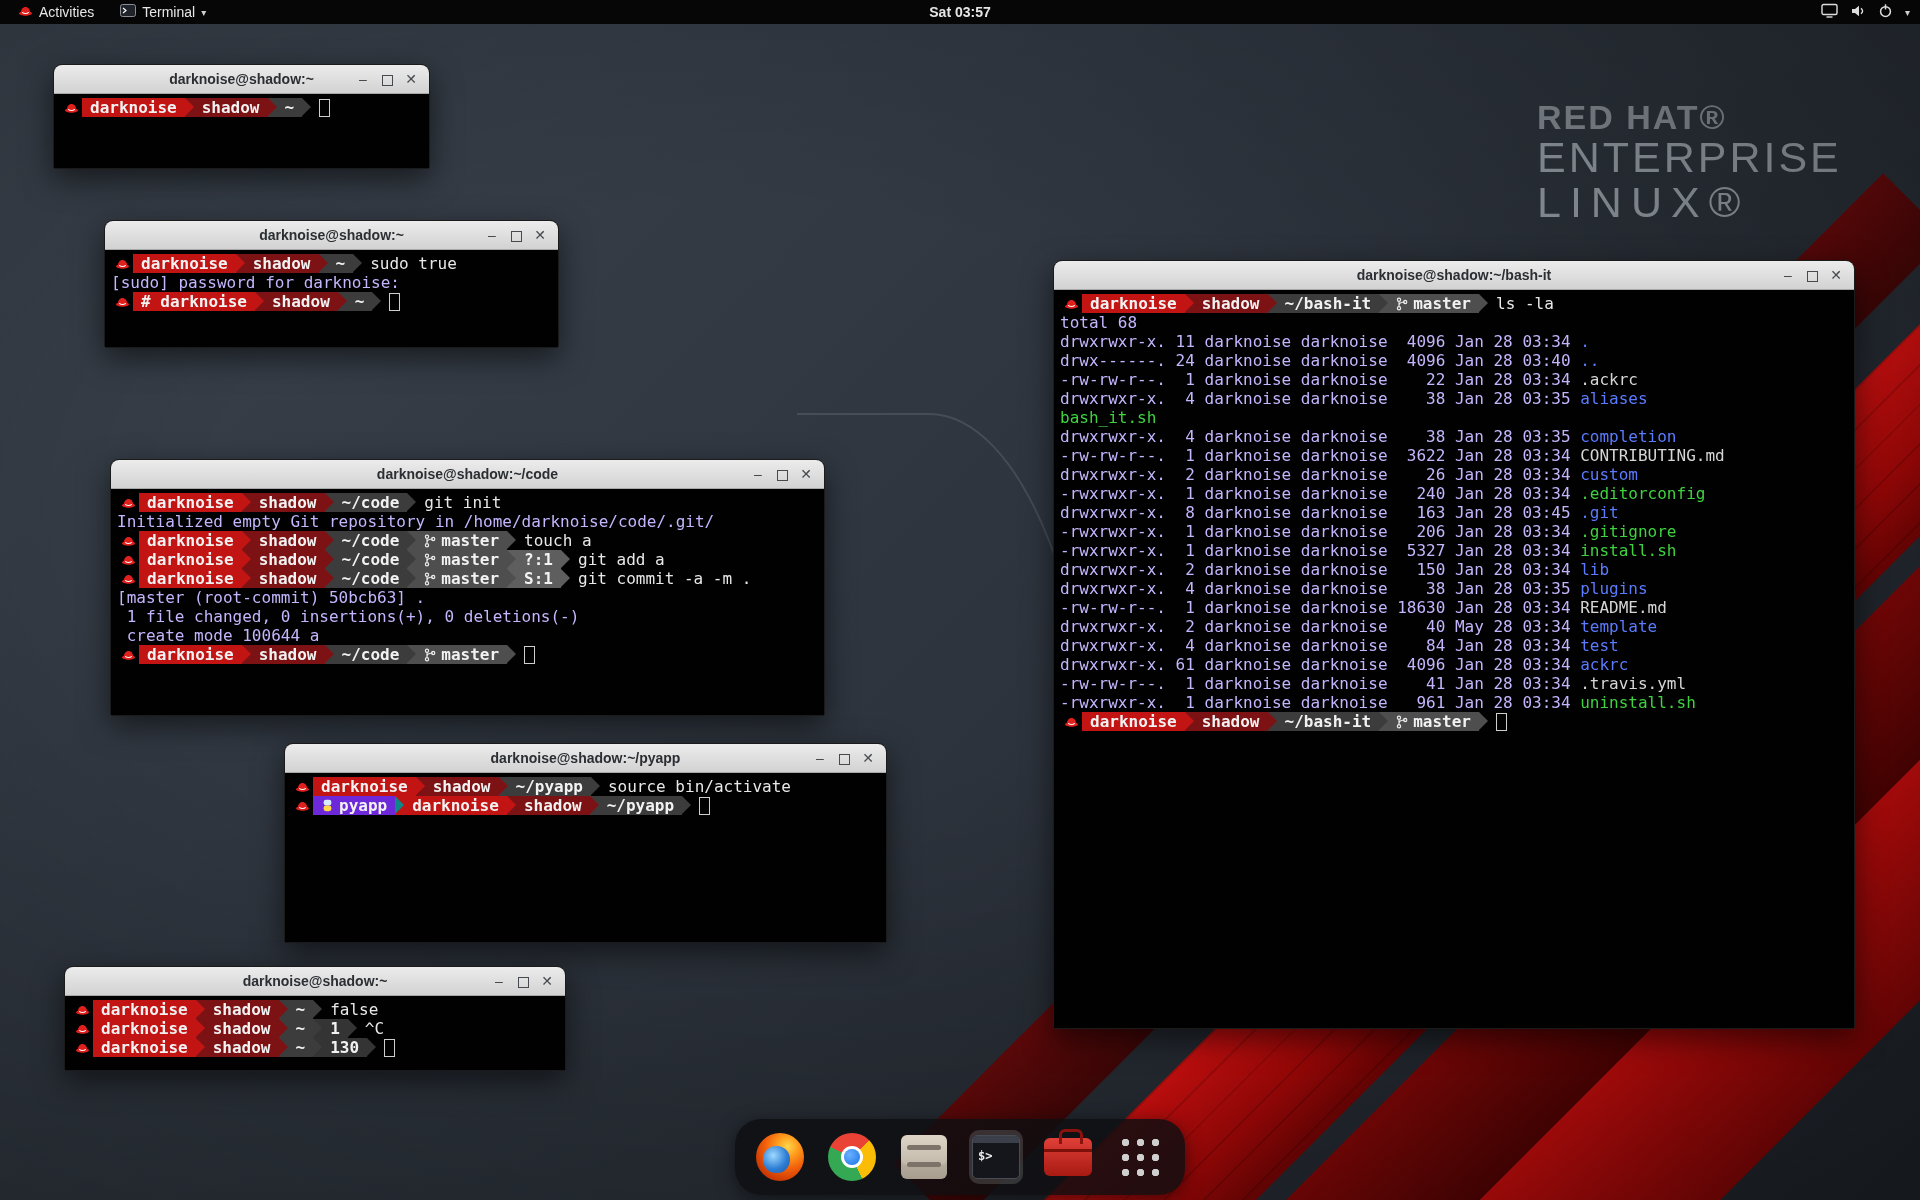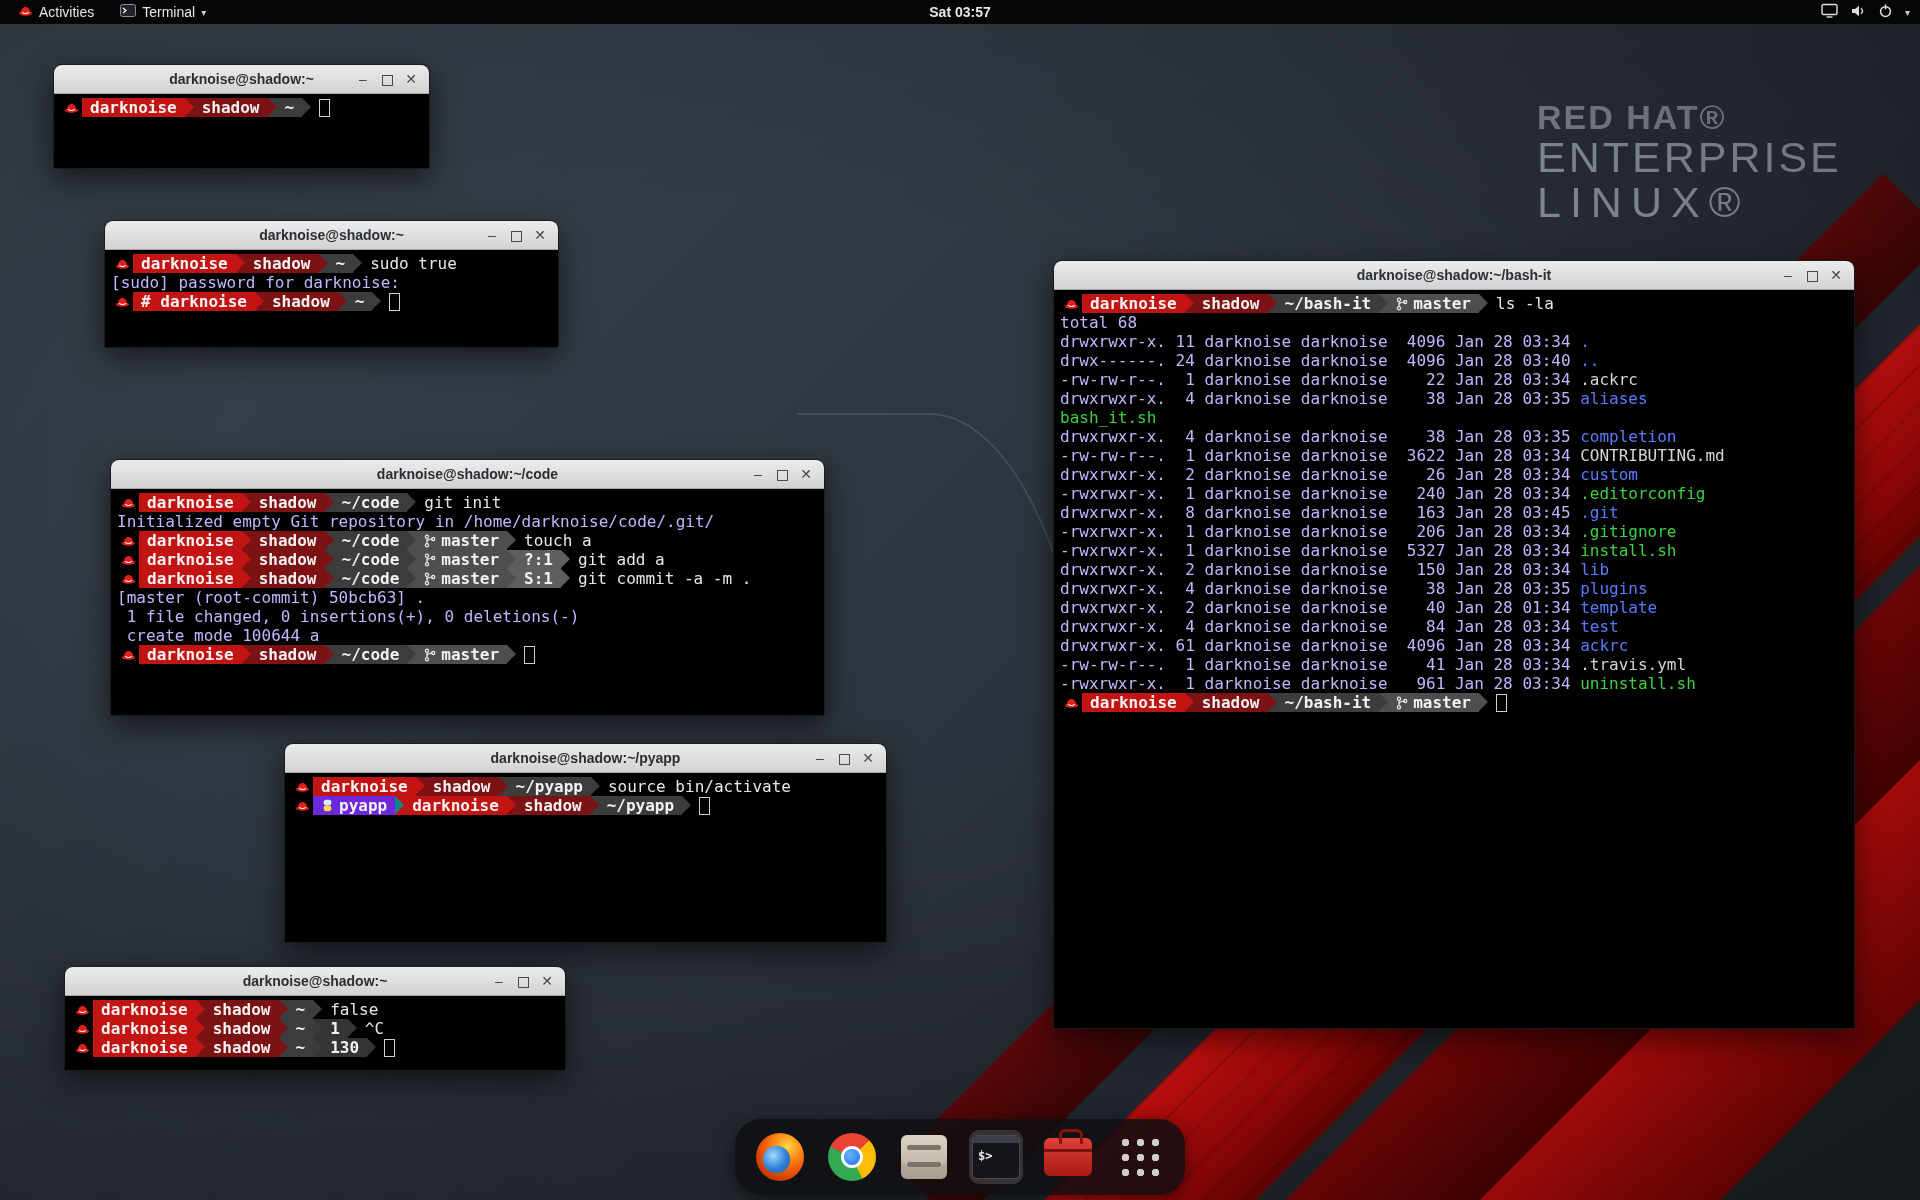--- a/index.html
+++ b/index.html
@@ -337,21 +337,22 @@
       <div class="tline"><span class="tname exe">bash_it.sh</span></div>
       <div class="tline"><span class="tplain">drwxrwxr-x.  4 darknoise darknoise    38 Jan 28 03:35 </span><span class="tname dir">completion</span></div>
       <div class="tline"><span class="tplain">-rw-rw-r--.  1 darknoise darknoise  3622 Jan 28 03:34 </span><span class="tname file">CONTRIBUTING.md</span></div>
       <div class="tline"><span class="tplain">drwxrwxr-x.  2 darknoise darknoise    26 Jan 28 03:34 </span><span class="tname dir">custom</span></div>
       <div class="tline"><span class="tplain">-rwxrwxr-x.  1 darknoise darknoise   240 Jan 28 03:34 </span><span class="tname exe">.editorconfig</span></div>
       <div class="tline"><span class="tplain">drwxrwxr-x.  8 darknoise darknoise   163 Jan 28 03:45 </span><span class="tname dir">.git</span></div>
       <div class="tline"><span class="tplain">-rwxrwxr-x.  1 darknoise darknoise   206 Jan 28 03:34 </span><span class="tname exe">.gitignore</span></div>
       <div class="tline"><span class="tplain">-rwxrwxr-x.  1 darknoise darknoise  5327 Jan 28 03:34 </span><span class="tname exe">install.sh</span></div>
       <div class="tline"><span class="tplain">drwxrwxr-x.  2 darknoise darknoise   150 Jan 28 03:34 </span><span class="tname dir">lib</span></div>
       <div class="tline"><span class="tplain">drwxrwxr-x.  4 darknoise darknoise    38 Jan 28 03:35 </span><span class="tname dir">plugins</span></div>
-      <div class="tline"><span class="tplain">drwxrwxr-x.  2 darknoise darknoise    40 Jan 28 01:34 </span><span class="tname dir">template</span></div>
+      <div class="tline"><span class="tplain">-rw-rw-r--.  1 darknoise darknoise 18630 Jan 28 03:34 </span><span class="tname file">README.md</span></div>
+      <div class="tline"><span class="tplain">drwxrwxr-x.  2 darknoise darknoise    40 May 28 03:34 </span><span class="tname dir">template</span></div>
       <div class="tline"><span class="tplain">drwxrwxr-x.  4 darknoise darknoise    84 Jan 28 03:34 </span><span class="tname dir">test</span></div>
       <div class="tline"><span class="tplain">drwxrwxr-x. 61 darknoise darknoise  4096 Jan 28 03:34 </span><span class="tname dir">ackrc</span></div>
       <div class="tline"><span class="tplain">-rw-rw-r--.  1 darknoise darknoise    41 Jan 28 03:34 </span><span class="tname file">.travis.yml</span></div>
       <div class="tline"><span class="tplain">-rwxrwxr-x.  1 darknoise darknoise   961 Jan 28 03:34 </span><span class="tname exe">uninstall.sh</span></div>
       <div class="tline"><span class="hatwrap"><svg width="15" height="12" viewBox="0 0 16 13">
             <path d="M3 8.2C3 4.8 5.2 2.2 8 2.2s5 2.6 5 6" fill="#e0201c"></path>
             <path d="M1 9.1c0-1.1 1.7-2 3.8-2h6.4c2.1 0 3.8.9 3.8 2S11.6 11.6 8 11.6 1 10.2 1 9.1z" fill="#e0201c"></path>
             <path d="M4.8 7.6c0 .9 1.4 1.6 3.2 1.6s3.2-.7 3.2-1.6" stroke="#fff" stroke-width="1.1" fill="none"></path>
           </svg></span><span class="seg" style="background: rgb(195, 20, 20);">darknoise</span><span class="sep" style="background: rgb(125, 18, 20);"><span class="tri" style="border-left-color: rgb(195, 20, 20);"></span></span><span class="seg" style="background: rgb(125, 18, 20);">shadow</span><span class="sep" style="background: rgb(60, 60, 60);"><span class="tri" style="border-left-color: rgb(125, 18, 20);"></span></span><span class="seg" style="background: rgb(60, 60, 60);">~/bash-it</span><span class="sep" style="background: rgb(78, 78, 78);"><span class="tri" style="border-left-color: rgb(60, 60, 60);"></span></span><span class="seg" style="background: rgb(78, 78, 78);"><span class="picon"><svg width="12" height="14" viewBox="0 0 12 14" fill="none" stroke="#ececec" stroke-width="1.2">
               <circle cx="3" cy="2.8" r="1.6"></circle>

